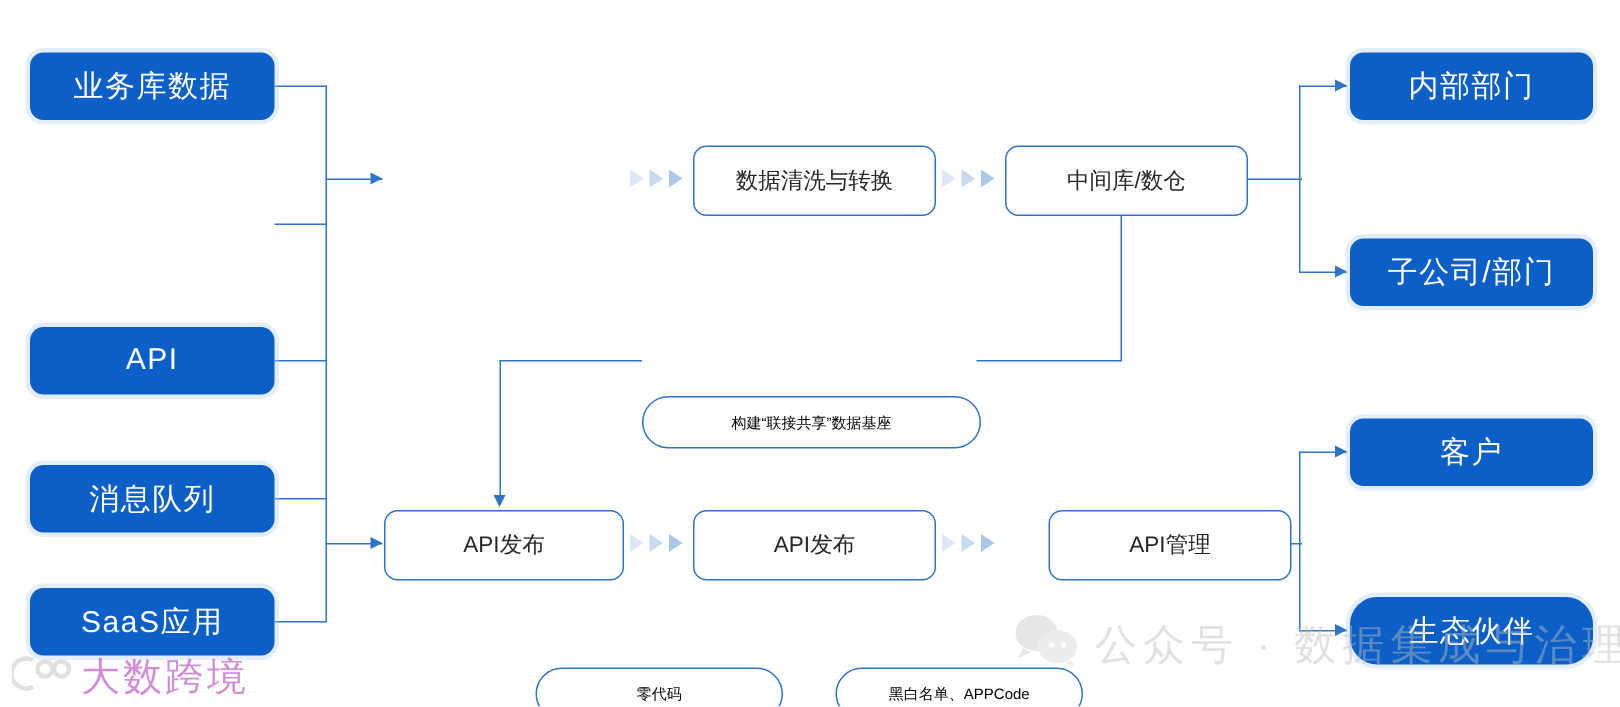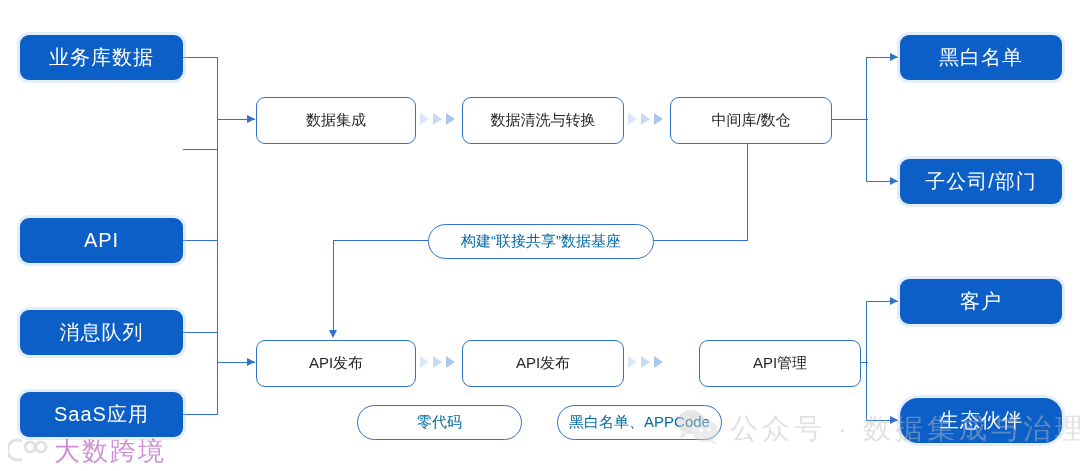--- a/index.html
+++ b/index.html
@@ -38,28 +38,29 @@
     display:flex;
     align-items:center;
     justify-content:center;
     font-size:15px;
     z-index:4;
   }
   
   .pill{
     position:absolute;
     background:#ffffff;
-    color:#0369a1;
+    color:#000000;
     border:1.6px solid #2f74c8;
     border-radius:999px;
     display:flex;
     align-items:center;
     justify-content:center;
-    font-size:15px;
+    font-size:10px;
     z-index:5;
+    margin-top:40px;
   }
   
   .ln{position:absolute;background:#2f74c8;z-index:2;}
   .lnh{height:1.4px;}
   .lnv{width:1.4px;}
   .arw{
     position:absolute;
     width:0;height:0;
     border-top:4.5px solid transparent;
     border-bottom:4.5px solid transparent;
@@ -151,25 +152,24 @@
       <path d="M14 3 L23 9 L14 15 Z" fill="#c6daf2"></path>
       <path d="M27 3 L36 9 L27 15 Z" fill="#a9c8ec"></path>
     </svg>
   </div>
 
   <div class="bluebox" style="left:20px;top:35px;width:163px;height:45px;">业务库数据</div>
   <div class="bluebox" style="left:20px;top:218px;width:163px;height:45px;">API</div>
   <div class="bluebox" style="left:20px;top:310px;width:163px;height:45px;">消息队列</div>
   <div class="bluebox" style="left:20px;top:392px;width:163px;height:45px;">SaaS应用</div>
 
-  <div class="whitebox" style="left:256px;top:97px;width:158px;height:45px;">数据集成</div>
   <div class="whitebox" style="left:462px;top:97px;width:160px;height:45px;">数据清洗与转换</div>
   <div class="whitebox" style="left:670px;top:97px;width:160px;height:45px;">中间库/数仓</div>
 
-  <div class="bluebox" style="left:900px;top:35px;width:162px;height:45px;">黑白名单</div>
+  <div class="bluebox" style="left:900px;top:35px;width:162px;height:45px;">内部部门</div>
   <div class="bluebox" style="left:900px;top:159px;width:162px;height:45px;">子公司/部门</div>
 
   <div class="pill" style="left:428px;top:224px;width:224px;height:33px;">构建“联接共享”数据基座</div>
 
   <div class="whitebox" style="left:256px;top:340px;width:158px;height:45px;">API发布</div>
   <div class="whitebox" style="left:462px;top:340px;width:160px;height:45px;">API发布</div>
   <div class="whitebox" style="left:670px;top:340px;width:160px;height:45px;margin-left:29px;">API管理</div>
 
   <div class="pill" style="left:357px;top:405px;width:163px;height:33px;">零代码</div>
   <div class="pill" style="left:557px;top:405px;width:163px;height:33px;">黑白名单、APPCode</div>

